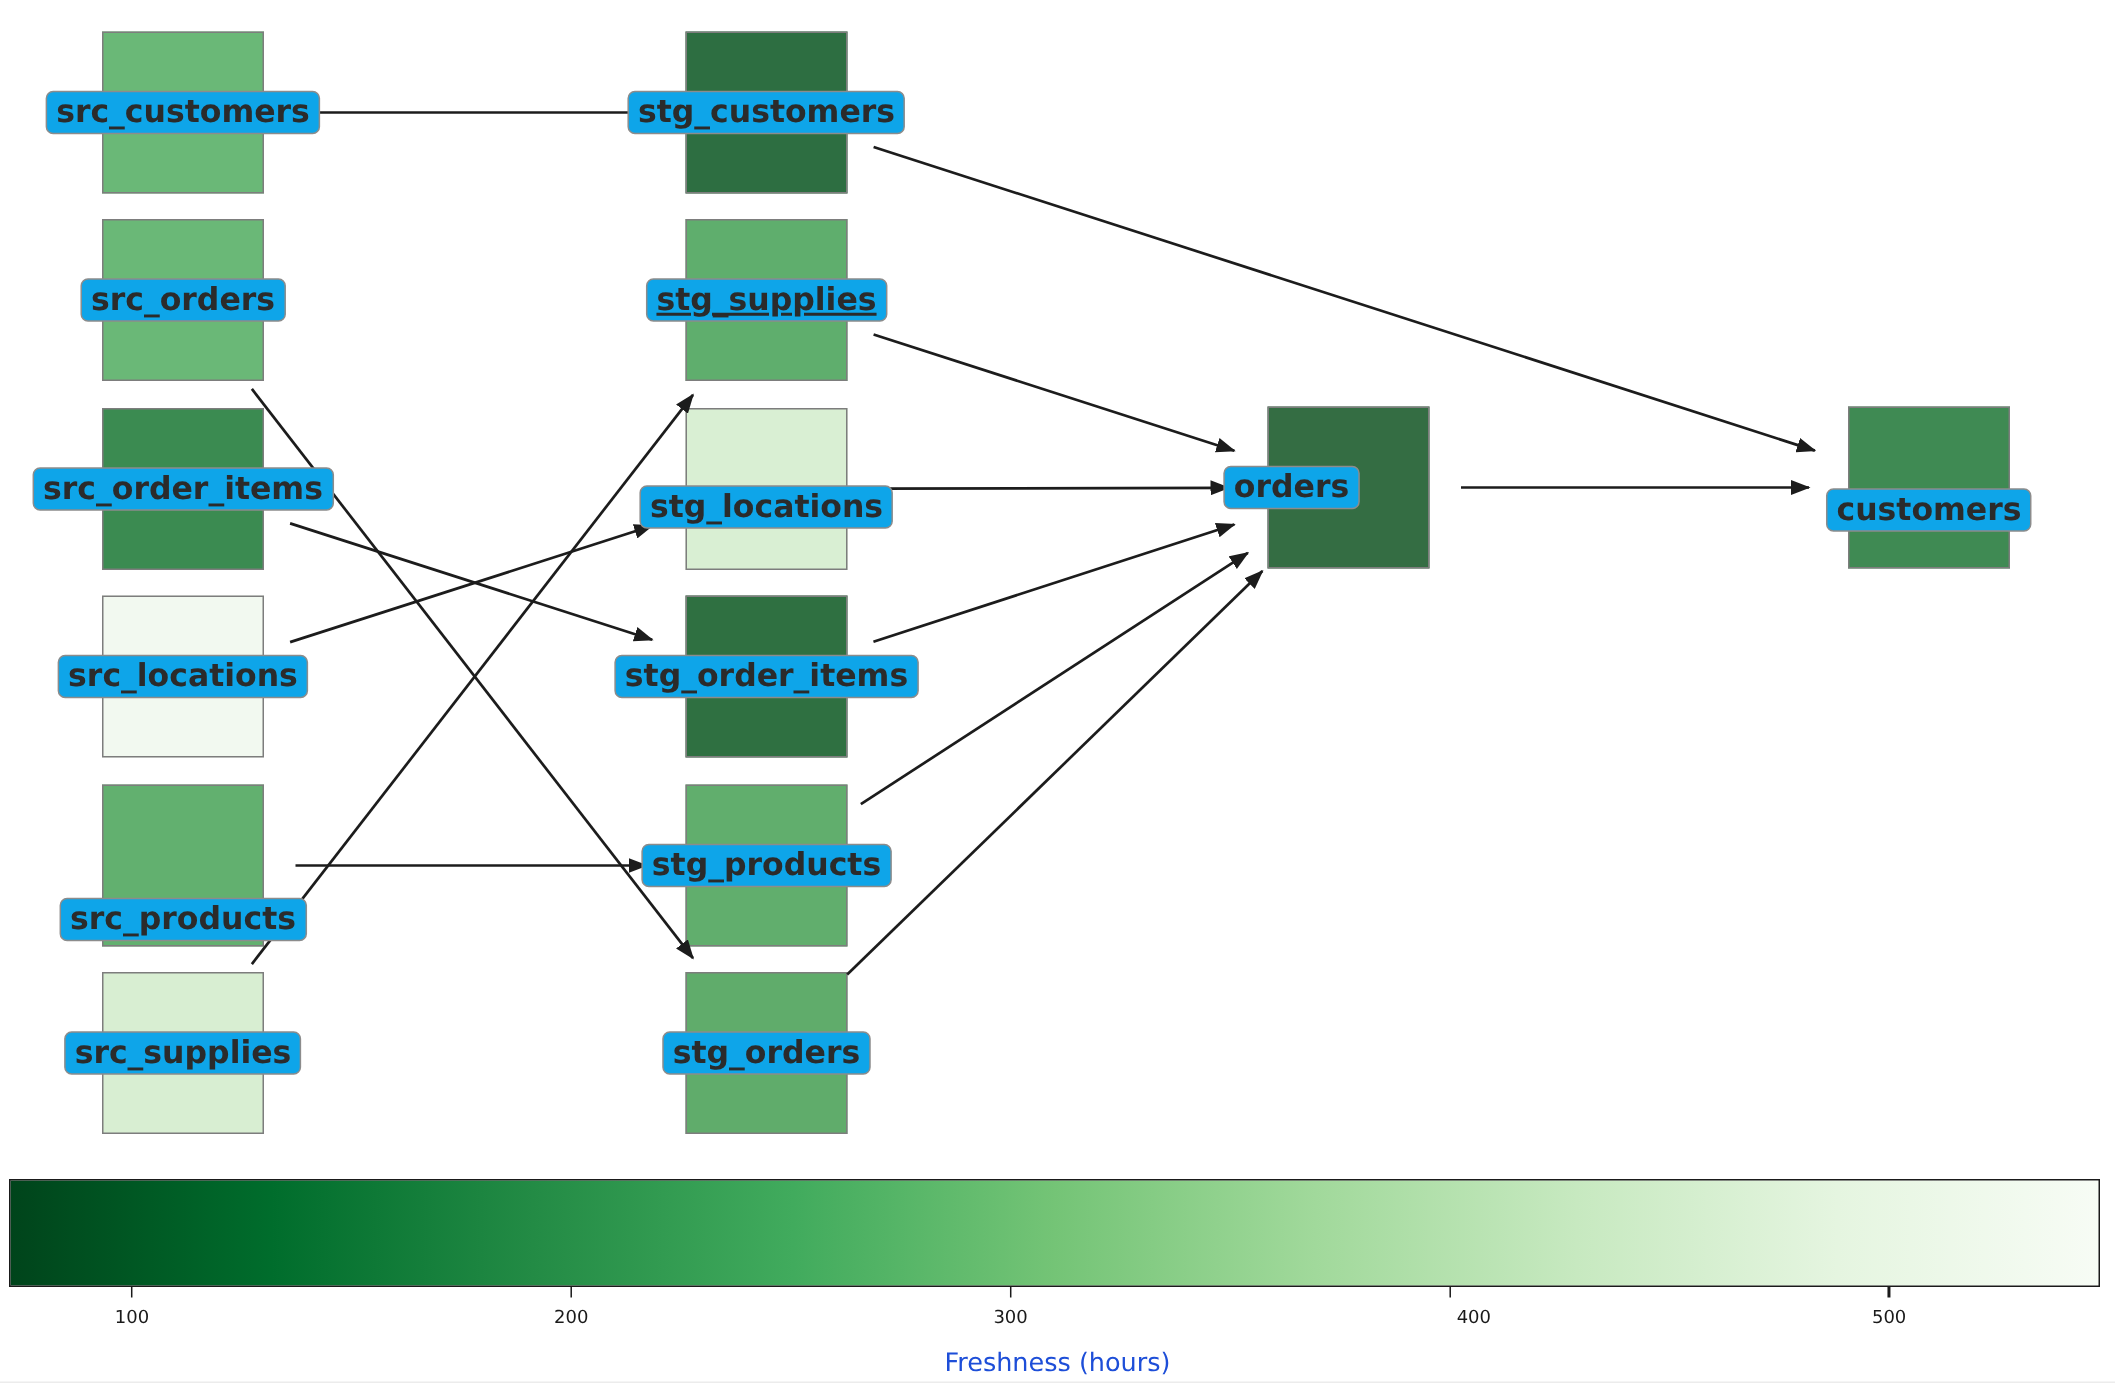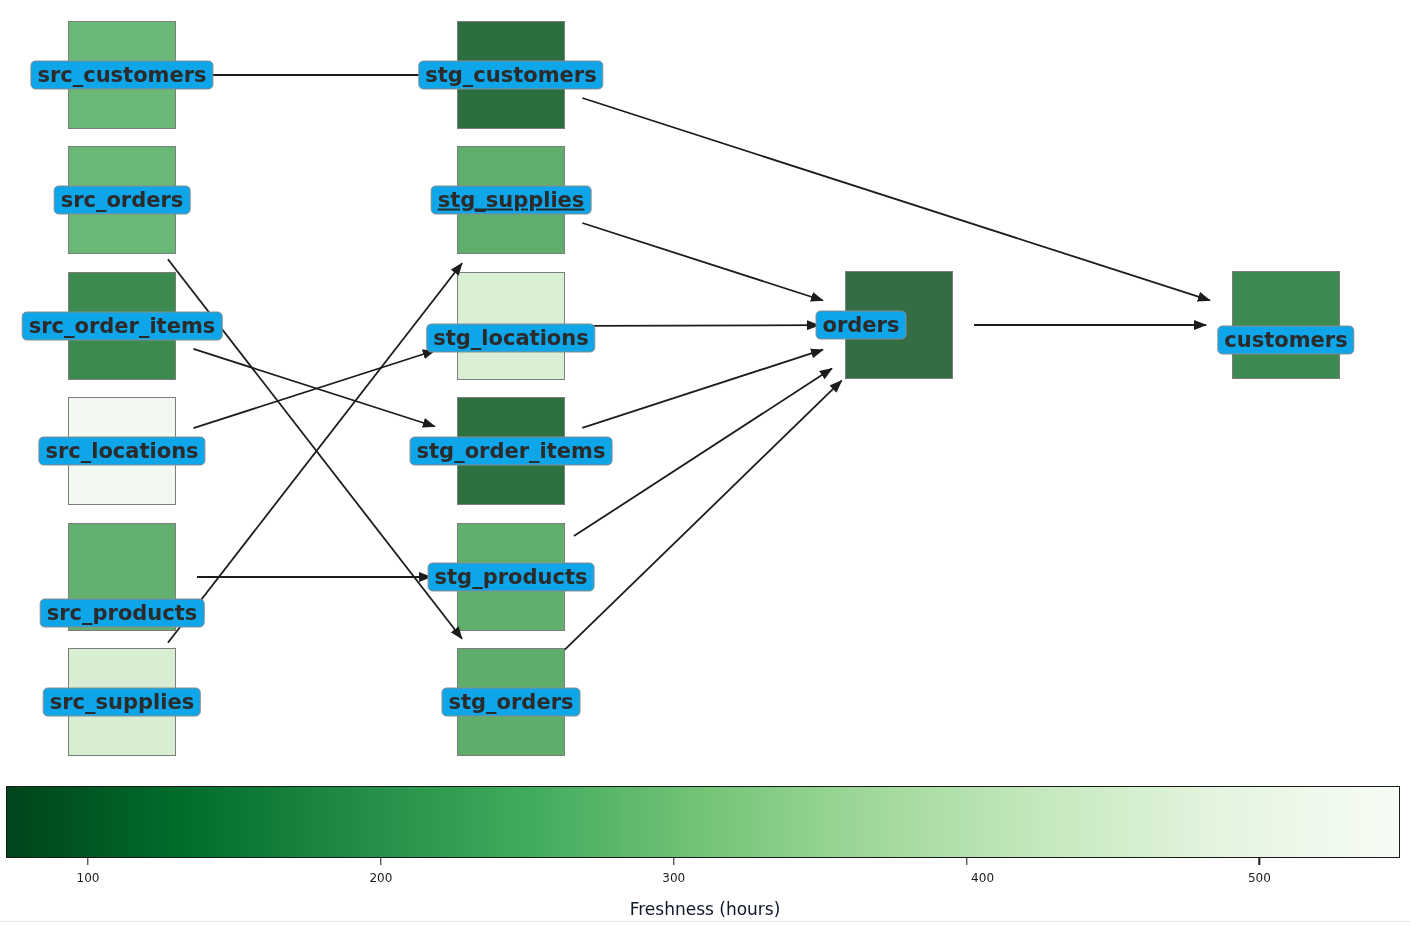--- a/index.html
+++ b/index.html
@@ -37,21 +37,21 @@
     transform:translateX(-50%);
   }
   .cbar-ticklabel{
     position:absolute;z-index:1;
     transform:translateX(-50%);
     font-size:12px;color:#1a1a1a;line-height:22px;
   }
   #cbar-axis-label{
     position:absolute;z-index:1;
     width:100%;text-align:center;
-    font-size:17px;color:#0f172a;line-height:22px;
+    font-size:17px;color:#1d4ed8;line-height:22px;
   }
   #figure-bottom-border{
     position:absolute;left:0;top:921px;width:100%;height:1px;
     background:#ececec;z-index:0;
   }
 </style>
 </head>
 <body>
 
 <div id="figure">

